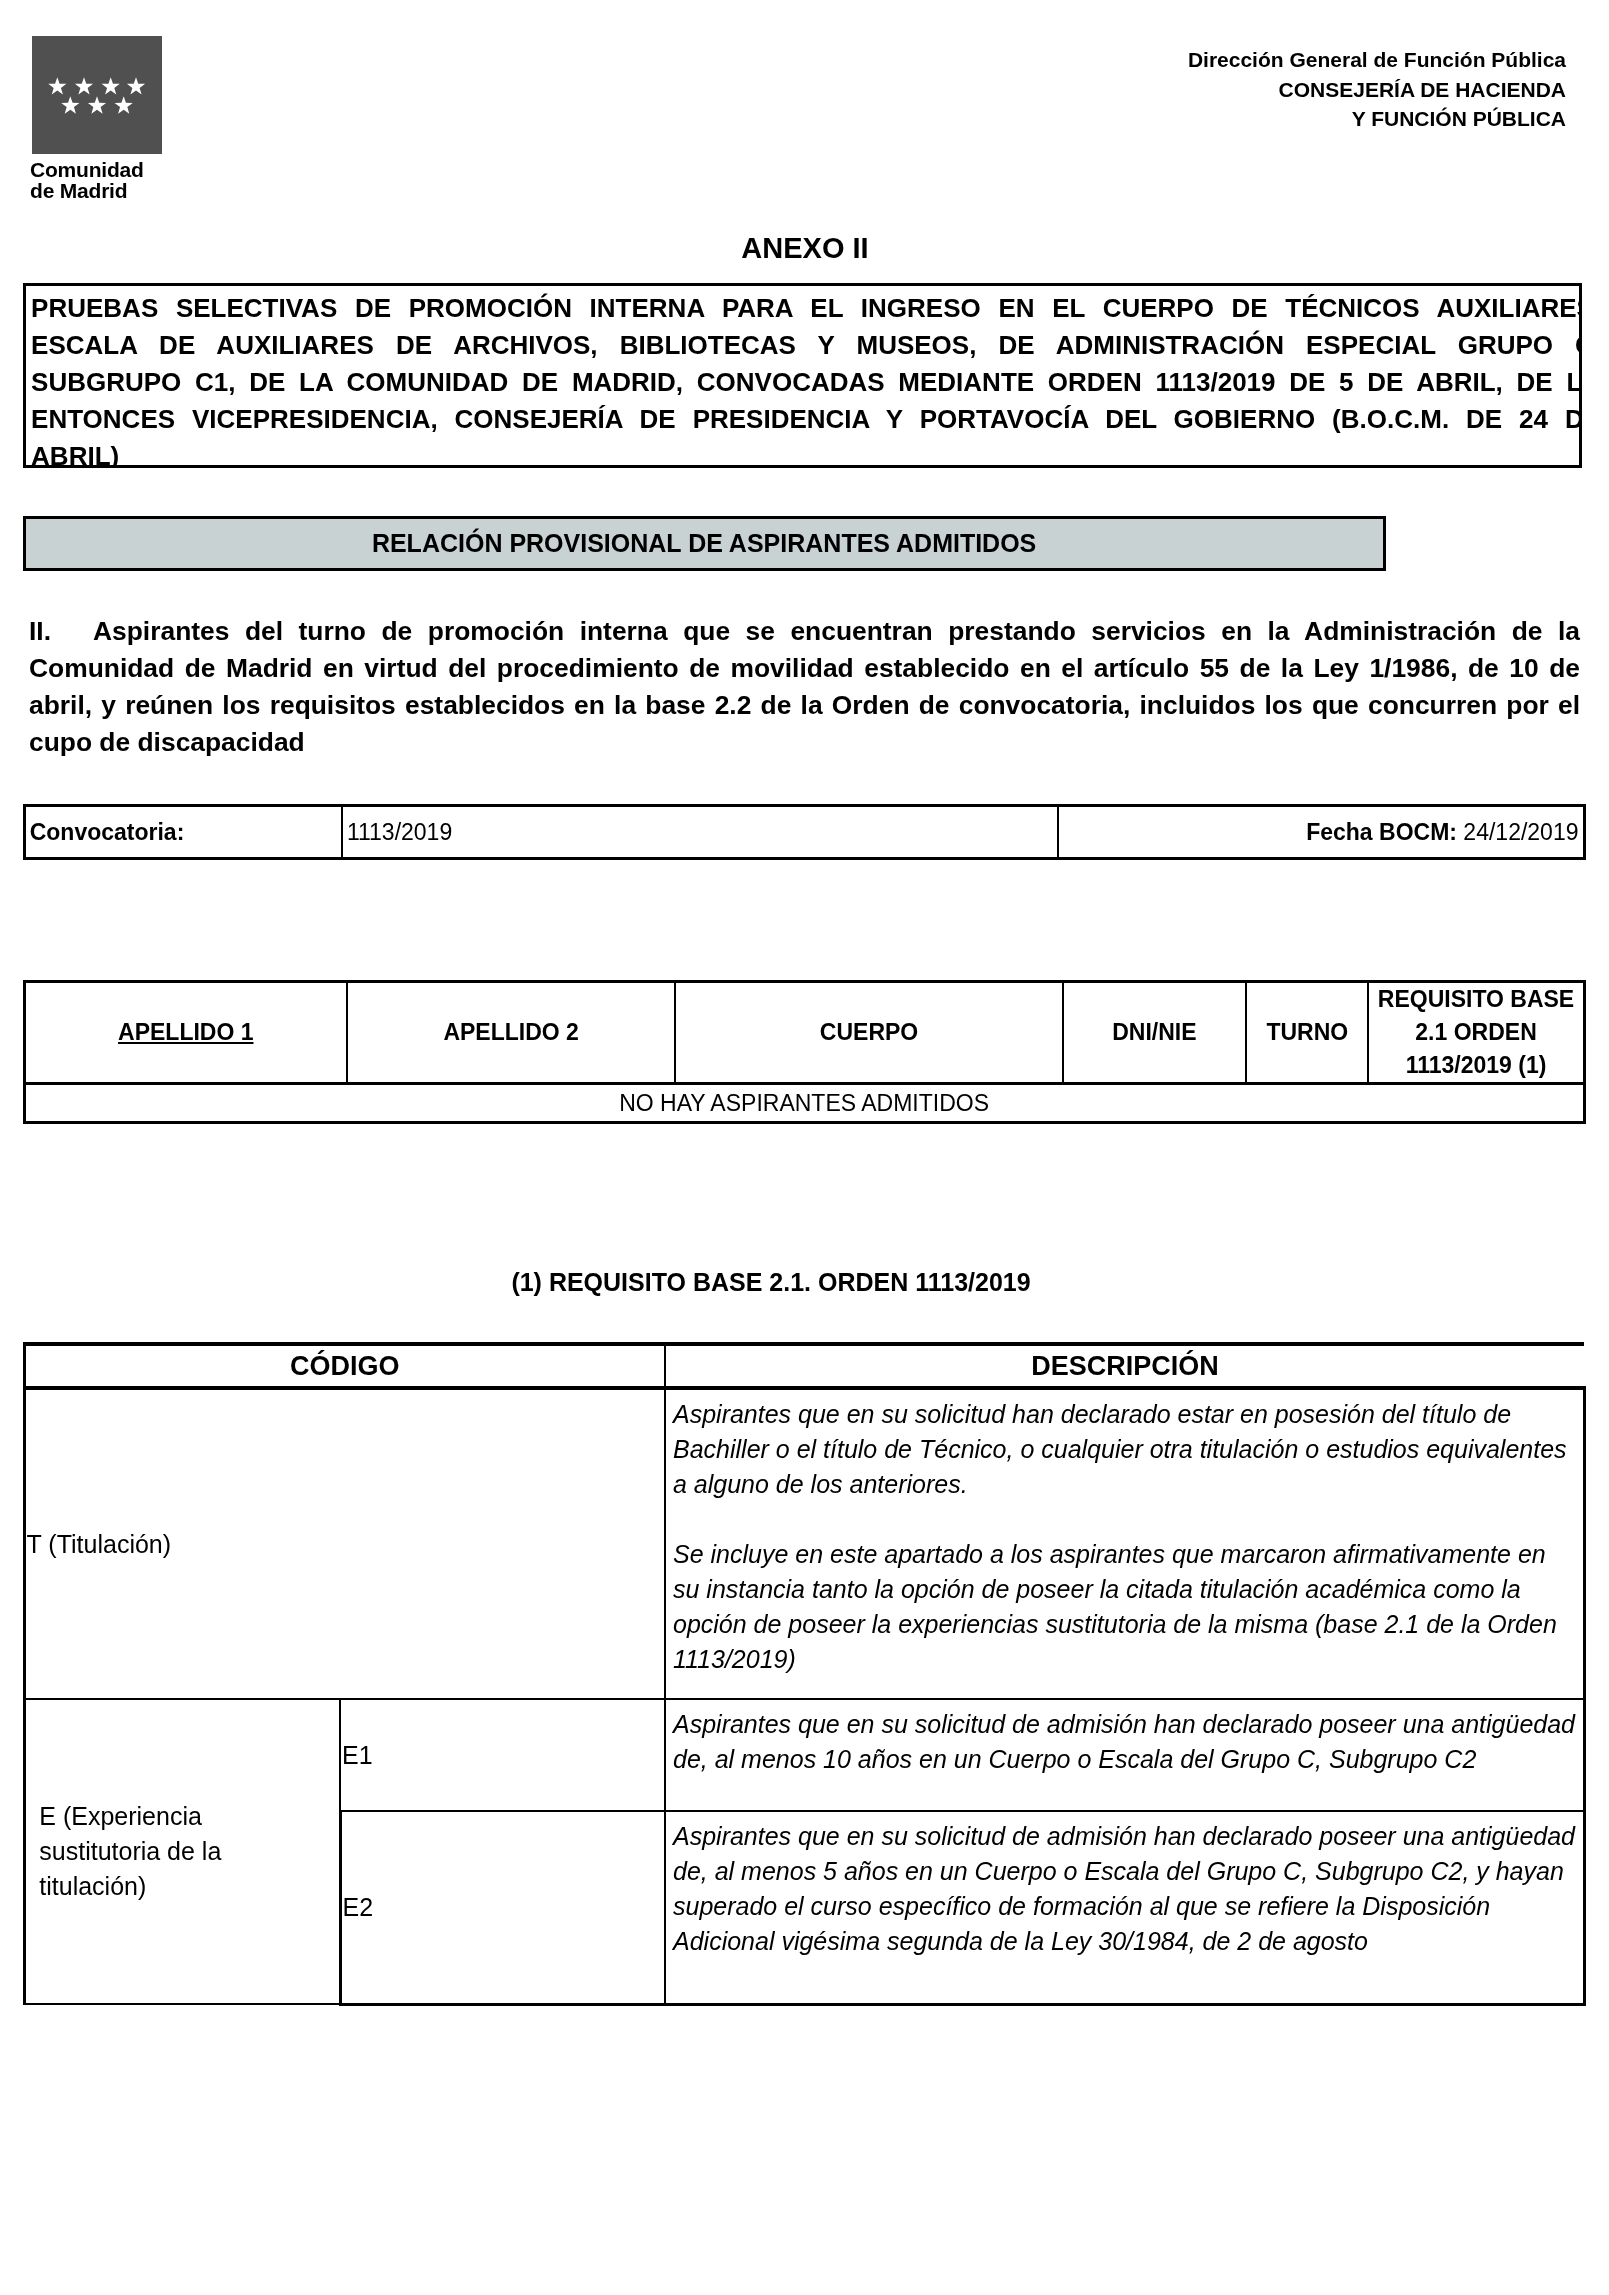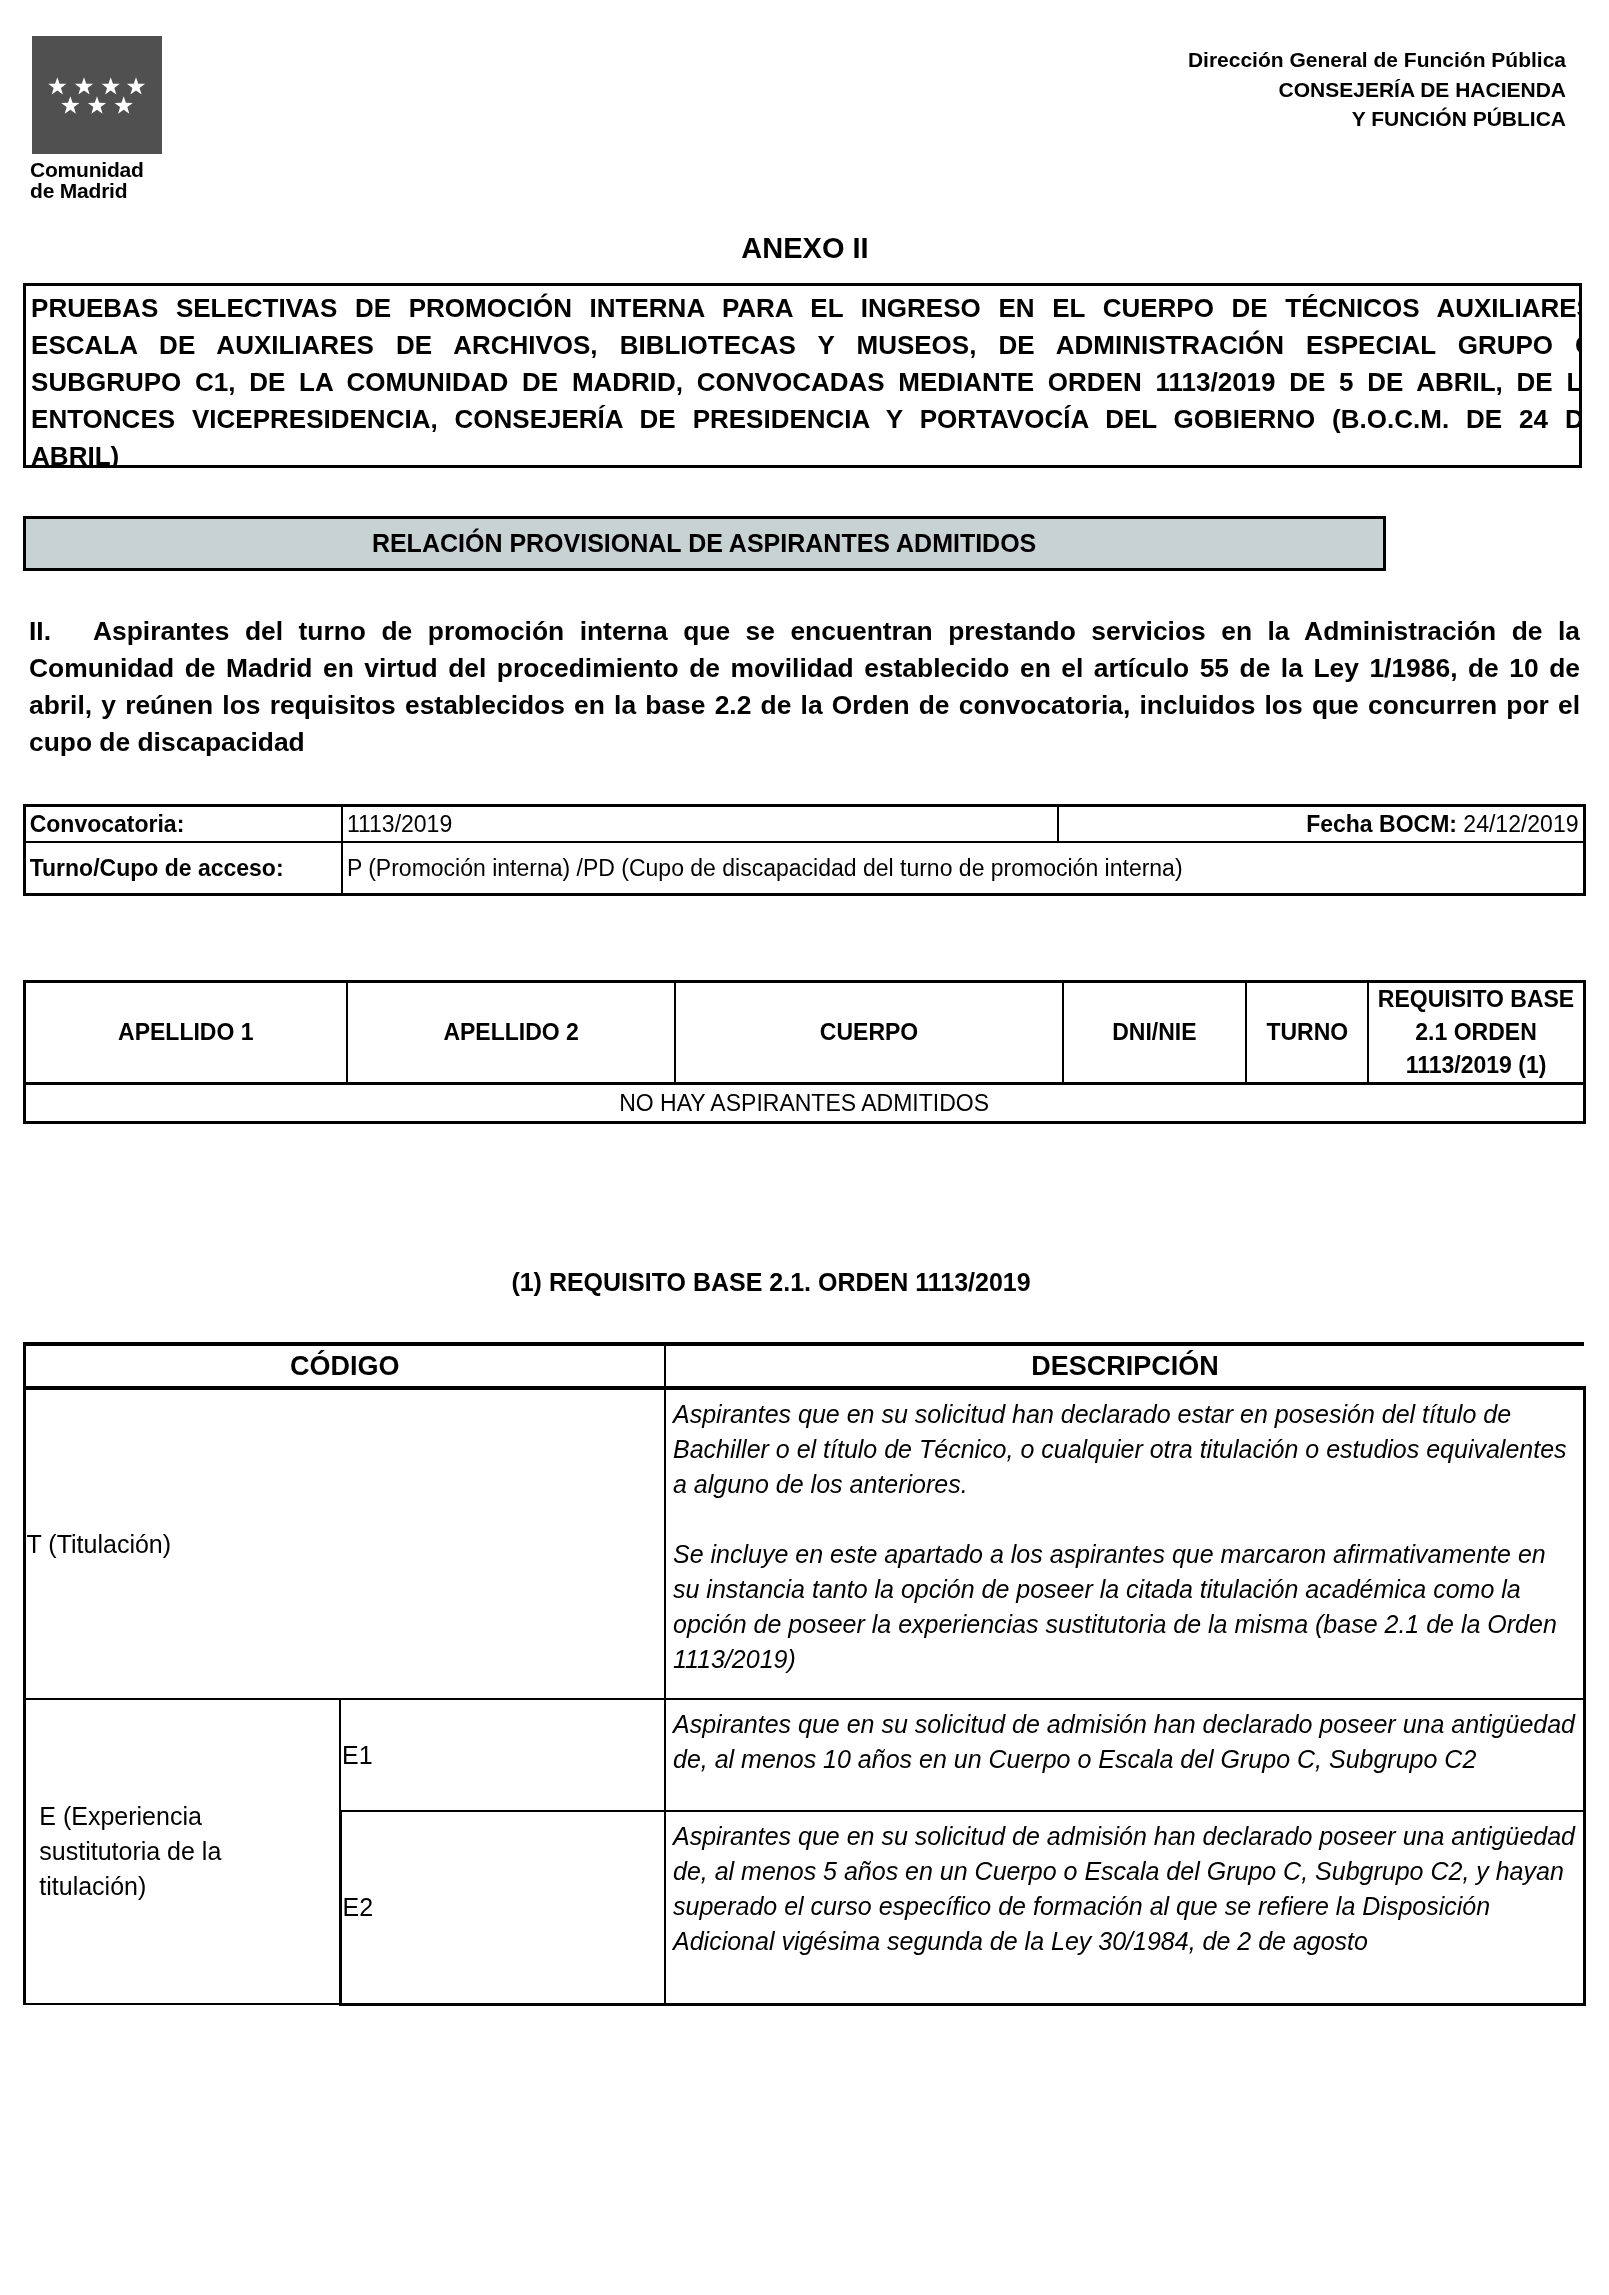--- a/index.html
+++ b/index.html
@@ -37,21 +37,21 @@
   .info-table tr:last-child td { border-bottom-width: 3.4px; height: 50px; }
   .info-table td:first-child { border-left-width: 3.4px; }
   .info-table td:last-child { border-right-width: 3.4px; }
   .bocm-cell { text-align: right; }
   .bocm-cell b { font-weight: 700; }
 
   
   .adm-table { left: 22.6px; top: 980px; width: 1563px; }
   .adm-table th { border: 2.1px solid #000; font-weight: 700; font-size: 23px; height: 99px; padding: 0 2.7px; line-height: 33px; vertical-align: middle; }
   .adm-table tr.hdr th { border-top-width: 3.4px; border-bottom-width: 3.4px; }
-  .adm-table th:first-child { border-left-width: 3.4px; }
+  .adm-table th:first-child { border-left-width: 3.4px; text-decoration: underline; }
   .adm-table th:last-child { border-right-width: 3.4px; }
   .adm-table td { border: 3.4px solid #000; border-top: 0; text-align: center; font-size: 23px; height: 36px; padding: 0; }
 
   .req-title { left: 0; width: 1542px; top: 1268px; text-align: center; font-weight: 700; font-size: 25px; }
 
   
   .req-table { left: 22.6px; top: 1342px; width: 1563px; table-layout: fixed; }
   .req-table th { border: 2.1px solid #000; border-top-width: 4.1px; border-bottom-width: 4.1px; font-weight: 700; font-size: 27px; height: 38px; }
   .req-table th:first-child { border-left-width: 3.4px; }
   .req-table th:last-child { border-right: 0; }
@@ -99,24 +99,20 @@
 
 <p class="abs section-p"><span class="num">II.</span><span>Aspirantes del turno de promoción interna que se encuentran prestando servicios en la Administración de la Comunidad de Madrid en virtud del procedimiento de movilidad establecido en el artículo 55 de la Ley 1/1986, de 10 de abril, y reúnen los requisitos establecidos en la base 2.2 de la Orden de convocatoria,  incluidos los que concurren por el cupo de discapacidad</span></p>
 
 <table class="info-table">
   <tbody>
       <tr>
     <td class="lbl">Convocatoria:</td>
     <td style="width:706px">1113/2019</td>
     <td class="bocm-cell"><b>Fecha BOCM:</b><span> 24/12/2019</span></td>
   </tr>
-  <tr>
-    <td class="lbl">Turno/Cupo de acceso:</td>
-    <td colspan="2">P (Promoción interna) /PD (Cupo de discapacidad del turno de promoción interna)</td>
-  </tr>
 </tbody>
   </table>
 
 <table class="adm-table">
   <tbody>
       <tr class="hdr">
     <th style="width:315px">APELLIDO 1</th>
     <th style="width:321px">APELLIDO 2</th>
     <th style="width:380px">CUERPO</th>
     <th style="width:176px">DNI/NIE</th>

